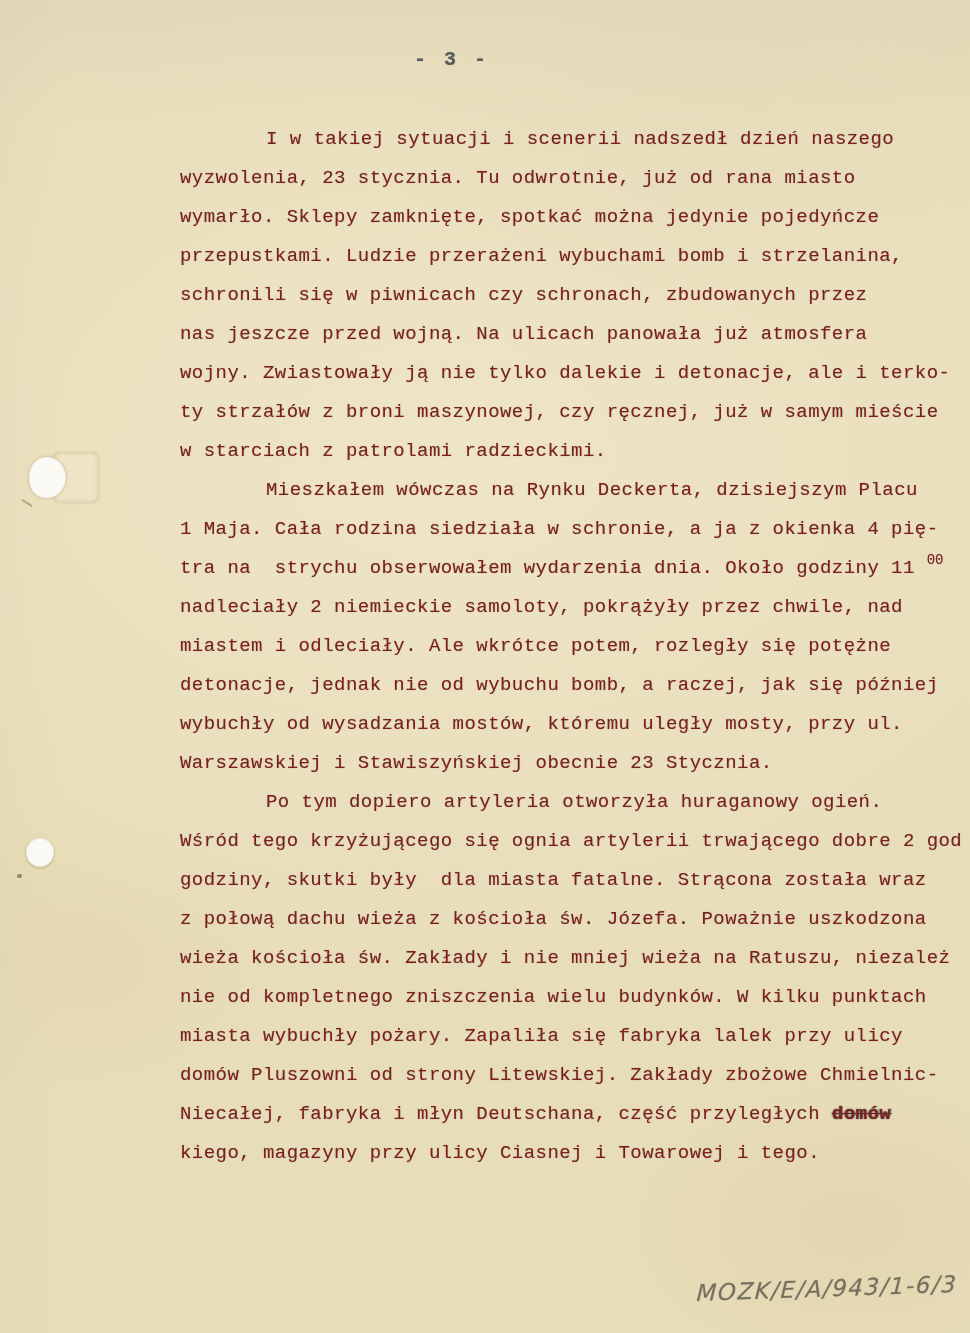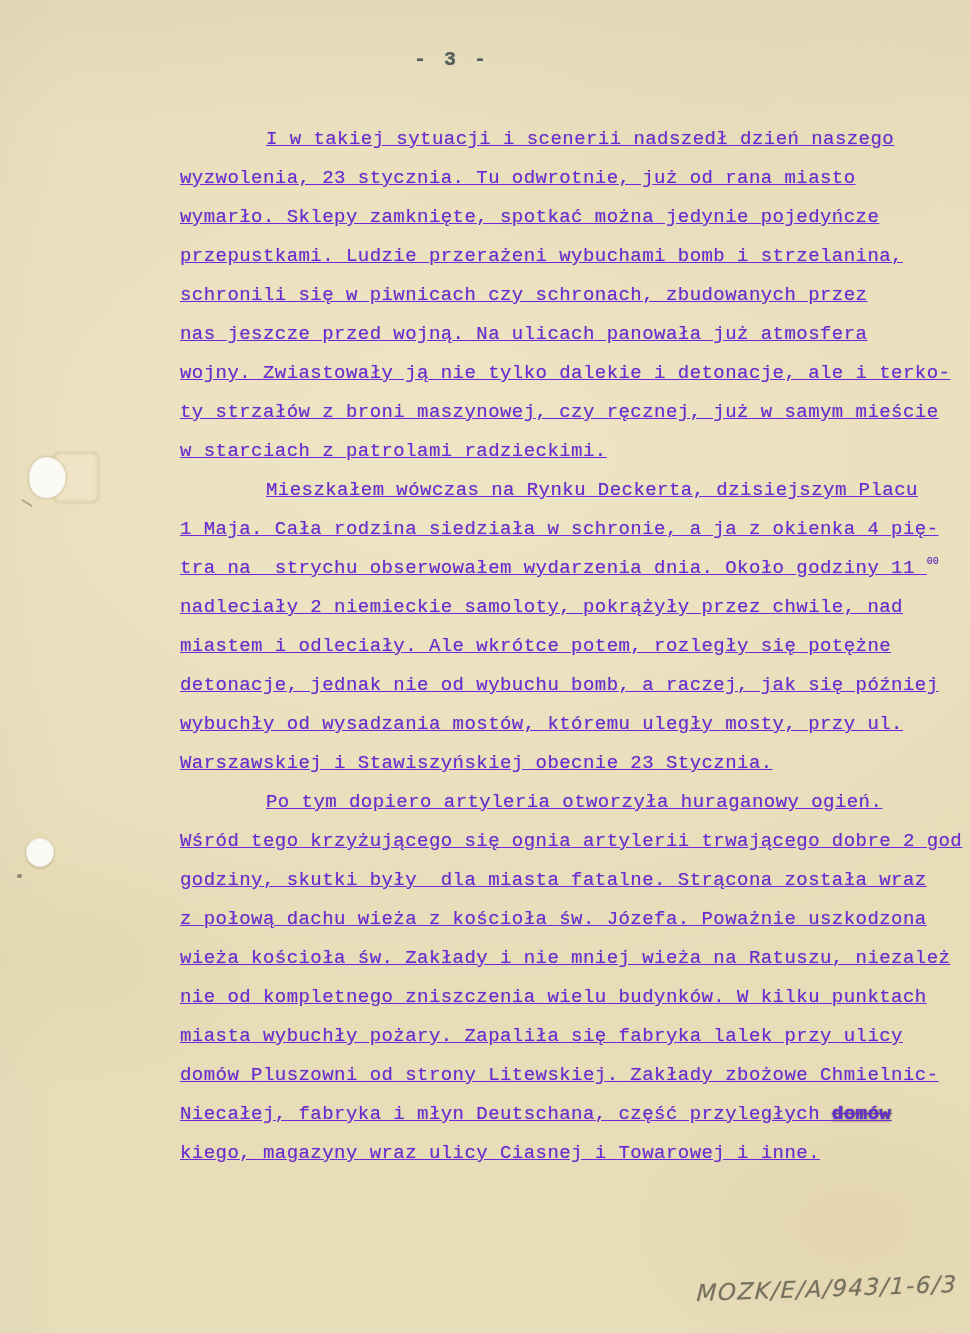--- a/index.html
+++ b/index.html
@@ -19,34 +19,34 @@
       radial-gradient(420px 260px at 70% 12%, rgba(210,198,165,0.15), rgba(210,198,165,0) 70%),
       #e8ddb9;
   }
   .page-number {
     position:absolute; left:414px; top:48px;
     font-size:20px; font-weight:bold; letter-spacing:3px;
     color:#565e5c; text-shadow:0 0 1px rgba(86,94,92,0.65);
   }
   .typed-text {
     position:absolute; left:180px; top:120px; width:780px;
-    font-size:19px; letter-spacing:0.45px; color:#6d28d9;text-decoration:underline;
+    font-size:19px; letter-spacing:0.45px; color:#7f1d1d;
   }
   .line {
     height:39px; line-height:39px; white-space:pre;
     text-shadow:0 0 1px rgba(90,98,95,0.55);
   }
   .paragraph .line:first-child { padding-left:86px; }
   .seg-struck {
     text-decoration:line-through; font-weight:bold;
     text-shadow:0 0 2px rgba(80,88,85,0.95), 1px 0 0 rgba(80,88,85,0.6);
   }
   .seg-superscript {
     display:inline-block; transform:translateY(-9px);
-    font-size:10px; letter-spacing:0;
+    font-size:14px; letter-spacing:0;
   }
   .handwriting {
     position:absolute; left:696px; top:1280px;
     font-family:"DejaVu Sans",sans-serif; font-style:italic;
     font-size:23px; letter-spacing:1.5px; color:#74715e;
     transform:rotate(-2deg) skewX(-5deg); transform-origin:left bottom;
     text-shadow:0 0 1px rgba(116,113,94,0.5);
   }
   .hole-patch {
     position:absolute; left:53px; top:452px; width:46px; height:51px;
@@ -109,17 +109,17 @@
     <div class="paragraph">
       <div class="line"><span>Po tym dopiero artyleria otworzyła huraganowy ogień.</span></div>
       <div class="line"><span>Wśród tego krzyżującego się ognia artylerii trwającego dobre 2 god</span></div>
       <div class="line"><span>godziny, skutki były  dla miasta fatalne. Strącona została wraz</span></div>
       <div class="line"><span>z połową dachu wieża z kościoła św. Józefa. Poważnie uszkodzona</span></div>
       <div class="line"><span>wieża kościoła św. Zakłady i nie mniej wieża na Ratuszu, niezależ</span></div>
       <div class="line"><span>nie od kompletnego zniszczenia wielu budynków. W kilku punktach</span></div>
       <div class="line"><span>miasta wybuchły pożary. Zapaliła się fabryka lalek przy ulicy</span></div>
       <div class="line"><span>domów Pluszowni od strony Litewskiej. Zakłady zbożowe Chmielnic-</span></div>
       <div class="line"><span>Niecałej, fabryka i młyn Deutschana, część przyległych </span><span class="seg-struck">domów</span></div>
-      <div class="line"><span>kiego, magazyny wraz ulicy Ciasnej i Towarowej i inne.</span></div>
+      <div class="line"><span>kiego, magazyny przy ulicy Ciasnej i Towarowej i tego.</span></div>
     </div>
   </div>
 
 <div class="handwriting">MOZK/E/A/943/1-6/3</div>
 
 </body></html>

